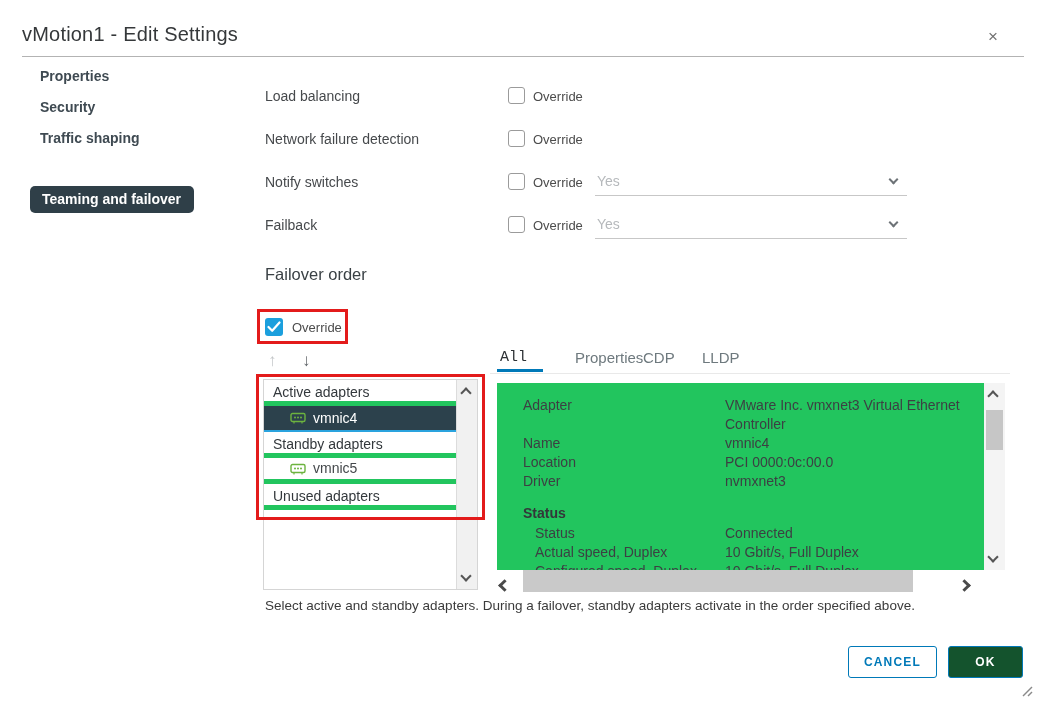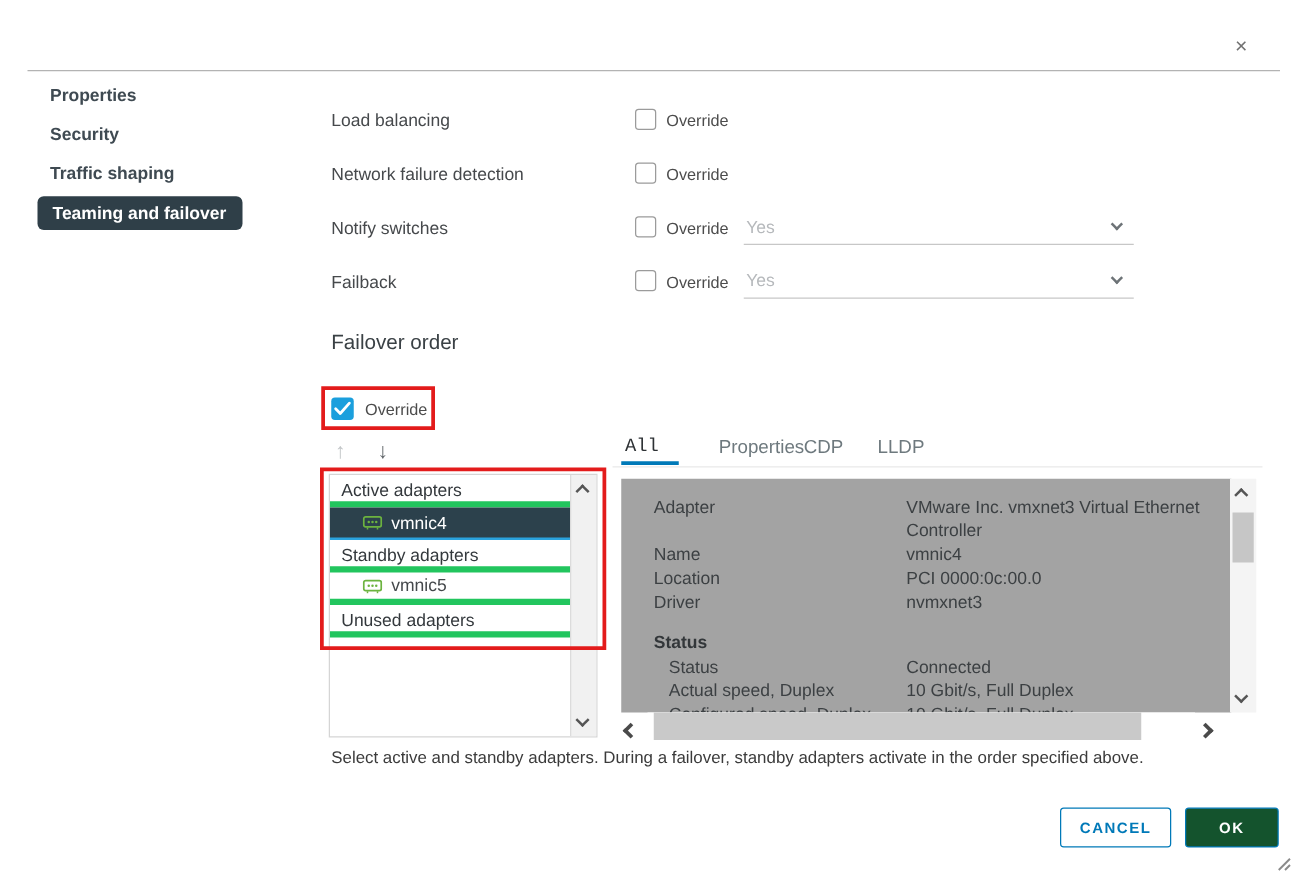--- a/index.html
+++ b/index.html
@@ -6,21 +6,21 @@
   html,body { width:1046px; height:703px; background:#fff; font-family:"Liberation Sans", sans-serif; }
   .stage { position:relative; width:1046px; height:703px; background:#fff; overflow:hidden; }
 
   
   .dlg-title { position:absolute; left:22px; top:23px; font-size:20px; font-weight:400; color:#35383a; letter-spacing:.2px; }
   .dlg-close { position:absolute; left:982px; top:26px; width:22px; height:22px; color:#727272; font-size:17px; line-height:22px; text-align:center; cursor:pointer; }
   .hdr-line { position:absolute; left:22px; top:56px; width:1002px; height:1px; background:#b3b3b3; }
 
   
   .side-item { position:absolute; left:40px; font-size:14px; font-weight:700; color:#3f4a52; cursor:pointer; }
-  .side-item.sel { left:30px; background:#2f3f48; color:#fff; border-radius:5px; padding:5px 13px 6px 12px; }
+  .side-item.sel { left:30px; background:#2f3f48; color:#fff; border-radius:5px; padding:5px 13px 6px 12px;margin-top:29px; }
 
   
   .form-row { position:absolute; left:265px; width:645px; height:30px; }
   .form-row .flabel { position:absolute; left:0; top:6px; font-size:14px; color:#46494c; }
   .cbox { position:absolute; width:17px; height:17px; border:1px solid #9b9b9b; border-radius:3px; background:#fff; cursor:pointer; }
   .form-row .cbox { left:243px; top:5px; }
   .form-row .ovr { position:absolute; left:268px; top:7px; font-size:13px; color:#4c4c4c; }
   .uselect { position:absolute; left:330px; top:0; width:312px; height:28px; border-bottom:1px solid #c7c7c7; cursor:pointer; }
   .uselect .val { position:absolute; left:2px; top:5px; font-size:14px; color:#b6b9bc; white-space:nowrap; }
   .chev { display:inline-block; width:7px; height:7px; border-right:2px solid #6d7377; border-bottom:2px solid #6d7377; }
@@ -55,21 +55,21 @@
   .alist-sb .chev.up { top:9px; }
   .alist-sb .chev.down { bottom:9px; }
 
   
   .tab { position:absolute; top:349px; font-size:15px; color:#6e797e; cursor:pointer; }
   .tab.active { color:#2d3134;font-family:Liberation Mono, monospace; }
   .tab-underline { position:absolute; left:497px; top:369px; width:46px; height:3px; background:#0079b8; }
   .tab-divider { position:absolute; left:490px; top:373px; width:520px; height:1px; background:#e9e9e9; }
 
   
-  .details { position:absolute; left:497px; top:383px; width:488px; height:187px; overflow:hidden; background:#a3a3a3; }
+  .details { position:absolute; left:497px; top:383px; width:488px; height:187px; overflow:hidden; background:#22c55e; }
   .drow { position:absolute; font-size:14px; color:#3c4043; line-height:19px; }
   .dlabel { position:absolute; left:26px; width:198px; }
   .dvalue { position:absolute; left:228px; width:252px; }
   .dlabel.ind { left:38px; }
   .dsec { position:absolute; left:26px; font-size:14px; font-weight:700; color:#33373a; }
 
   
   .vsb { position:absolute; left:984px; top:383px; width:21px; height:187px; background:#f4f4f4; }
   .vsb .chev { border-color:#555; width:8px; height:8px; position:absolute; left:5px; }
   .vsb .chev.up { top:9px; }
@@ -89,20 +89,21 @@
   .btn-cancel { left:848px; width:89px; background:#fff; border:1px solid #0079b8; color:#0079b8; line-height:30px; }
   .btn-ok { left:948px; width:75px; background:#14532d; border:1px solid #0079b8; color:#fff; line-height:30px; }
 
   .grip { position:absolute; left:1019px; top:683px; }
 </style>
 </head>
 <body>
 
 <div class="stage">
 
+  <div class="dlg-title">vMotion1 - Edit Settings</div>
   <div class="dlg-close">×</div>
   <div class="hdr-line"></div>
 
   <div class="side-item" style="top:68px">Properties</div>
   <div class="side-item" style="top:99px">Security</div>
   <div class="side-item" style="top:130px">Traffic shaping</div>
   <div class="side-item sel" style="top:157px">Teaming and failover</div>
 
   <div class="form-row" style="top:82px">
     <div class="flabel">Load balancing</div>

